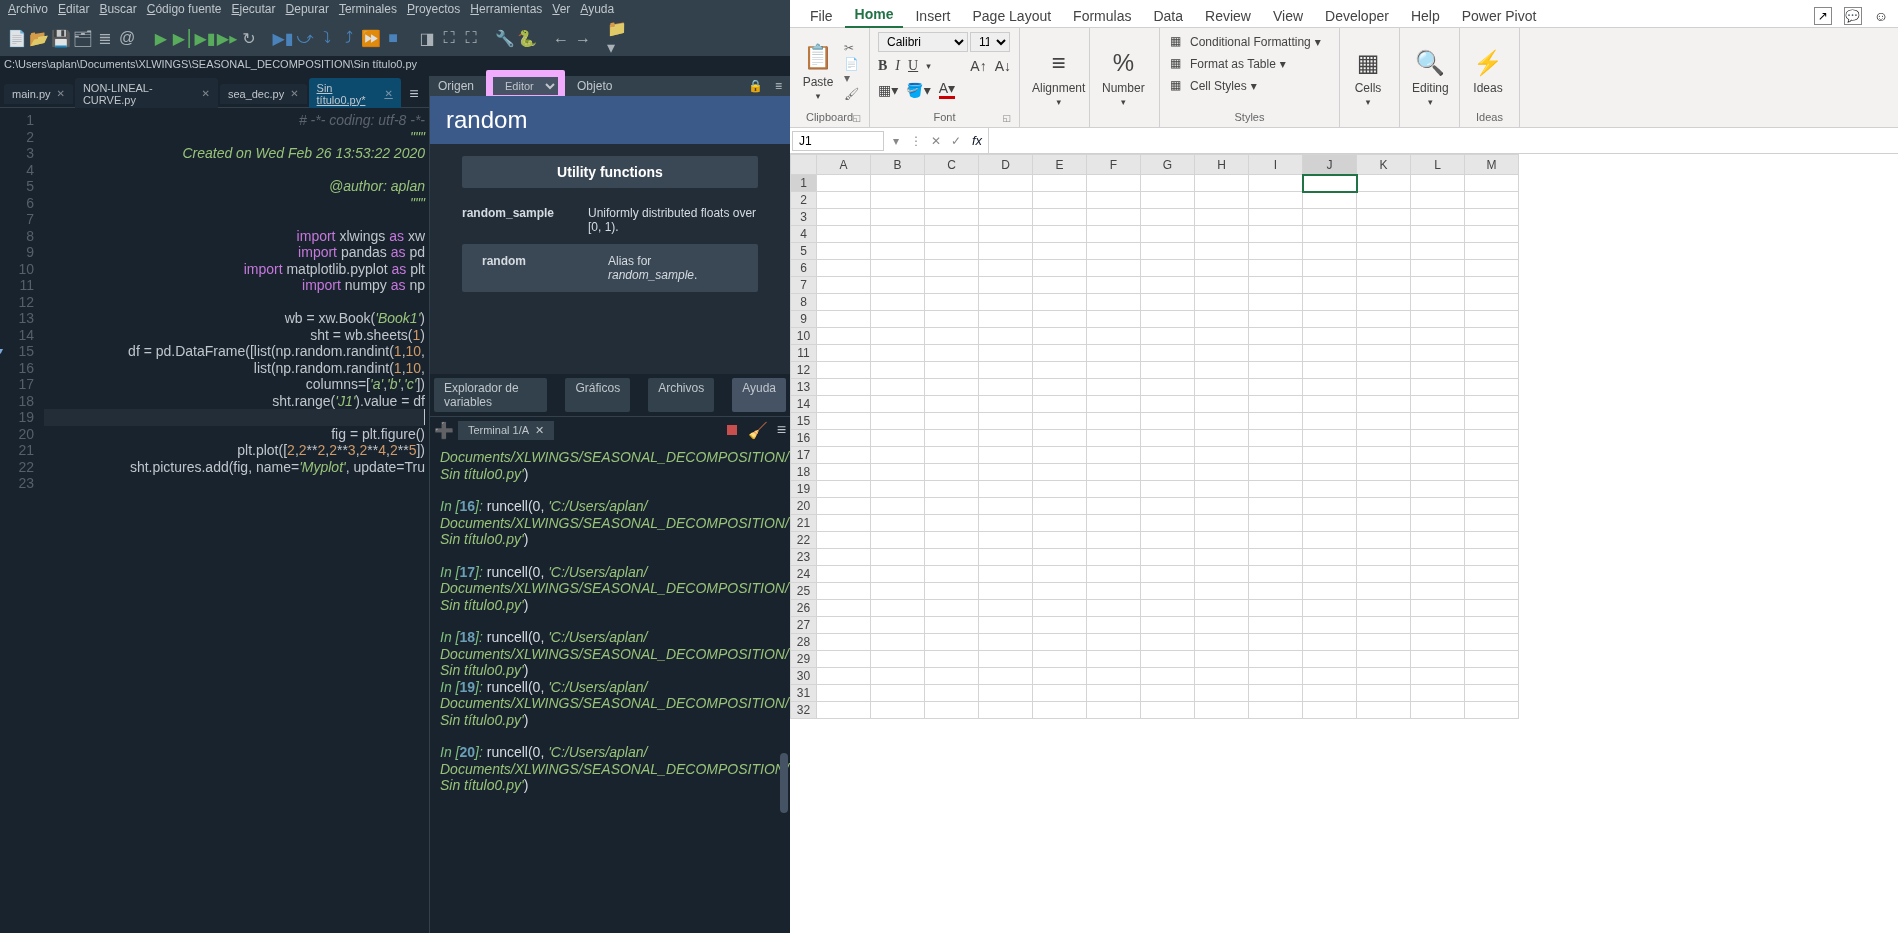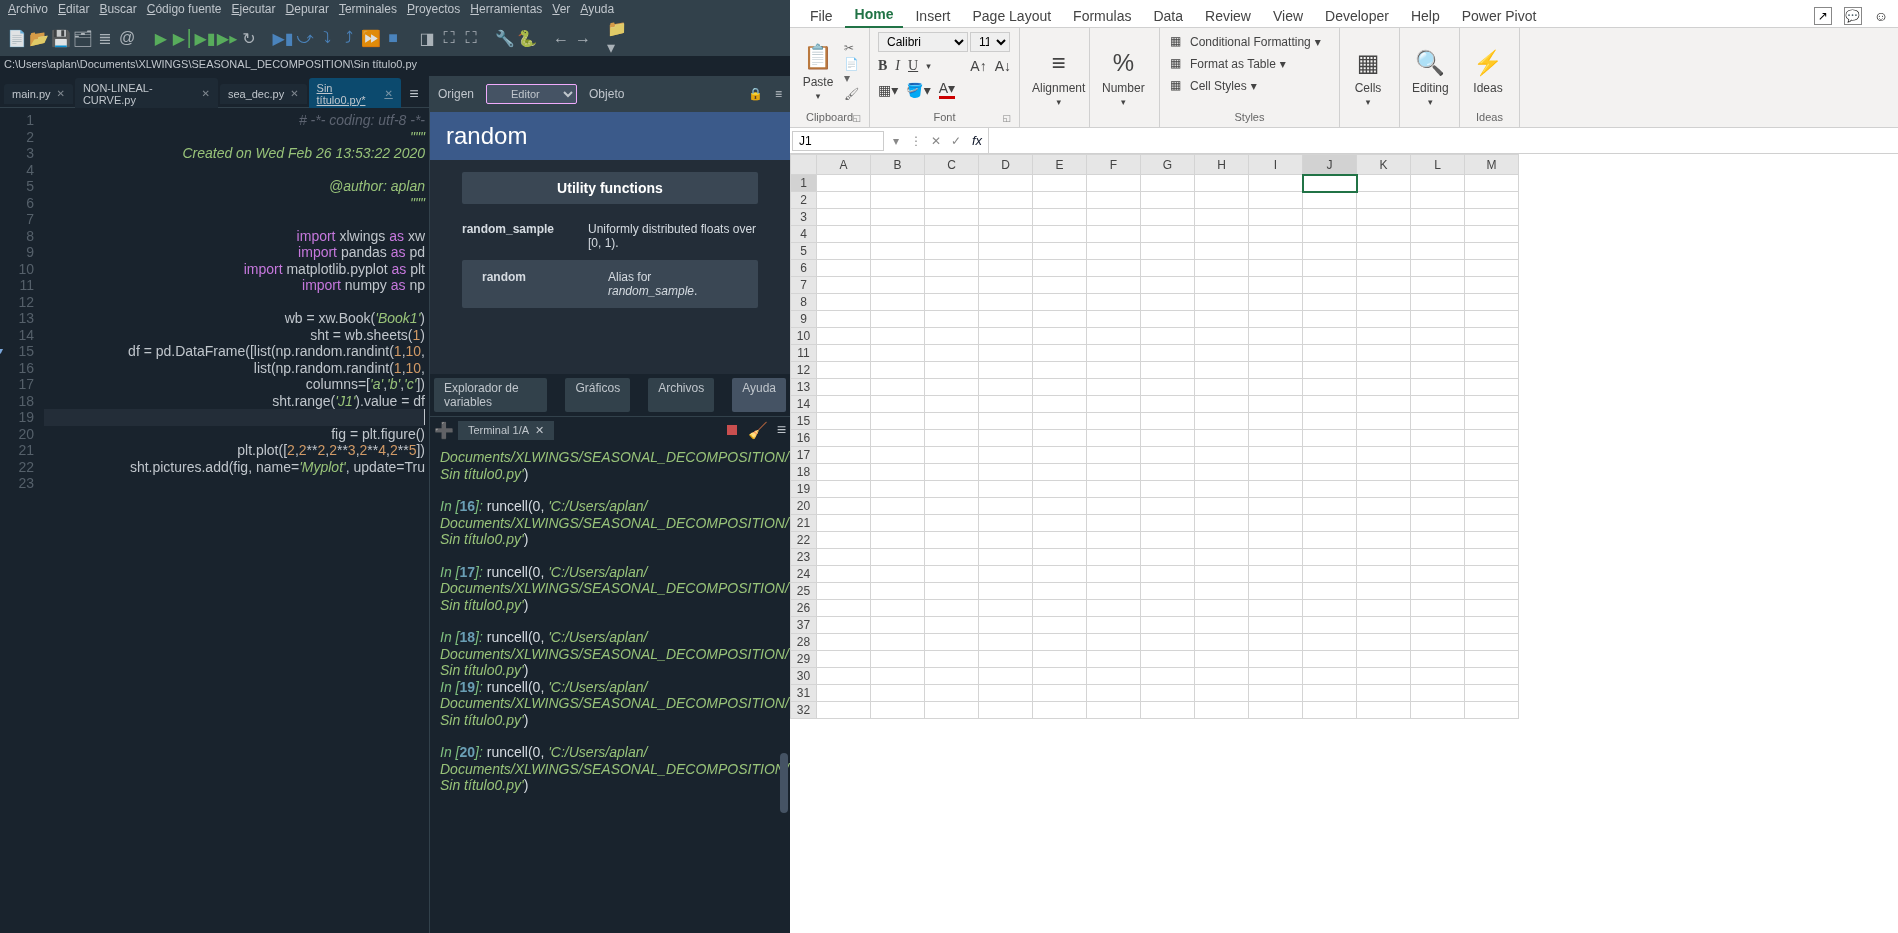--- a/index.html
+++ b/index.html
@@ -42,22 +42,22 @@
 .code .line { height: 16.5px; }
 .code .hl { background: #232d38; }
 .kw { color: #c678dd; }
 .str { color: #98c379; font-style: italic; }
 .cmt { color: #5c6370; font-style: italic; }
 .num { color: #d19a66; }
 .doc { color: #98c379; font-style: italic; }
 .cursor { border-left: 1px solid #c0c6cc; }
 
 
-.help-header { display: flex; align-items: center; background: #32414b; height: 36px; padding: 0 8px; font-size: 12px; gap: 12px; }
-.help-header select, .help-header input { background: #455364; color: #c0c6cc; border: 1px solid #f0abfc; font-size: 11px; padding: 2px 20px; border-radius: 2px; }
+.help-header { display: flex; align-items: center; background: #32414b; height: 20px; padding: 0 8px; font-size: 12px; gap: 12px; }
+.help-header select, .help-header input { background: #455364; color: #c0c6cc; border: 7px solid #f0abfc; font-size: 11px; padding: 2px 8px; border-radius: 2px; }
 .help-header .lock { margin-left: auto; }
 .help-title { background: #3b5a8a; color: #fff; font-size: 24px; padding: 10px 16px; }
 .help-body { background: #232d38; padding: 12px; flex: 1; }
 .help-section { background: #3a4754; color: #fff; text-align: center; padding: 8px; font-size: 14px; font-weight: bold; border-radius: 2px; margin: 0 20px 8px 20px; }
 .help-row { display: flex; padding: 10px 20px; font-size: 12px; gap: 16px; }
 .help-row.active { background: #3a4754; border-radius: 2px; margin: 0 20px; }
 .help-row .hk { width: 110px; font-weight: bold; color: #d5dbe1; }
 .help-row .hv { flex: 1; color: #d5dbe1; }
 .help-row .hv em { font-style: italic; }
 .help-tabs { display: flex; background: #19232d; padding: 4px; gap: 18px; font-size: 12px; justify-content: center; }
@@ -843,21 +843,21 @@
             <td></td>
             <td></td>
             <td></td>
             <td></td>
             <td></td>
             <td></td>
             <td></td>
             <td></td>
           </tr>
           <tr>
-            <th class="rowh">37</th>
+            <th class="rowh">27</th>
             <td></td>
             <td></td>
             <td></td>
             <td></td>
             <td></td>
             <td></td>
             <td></td>
             <td></td>
             <td></td>
             <td></td>

